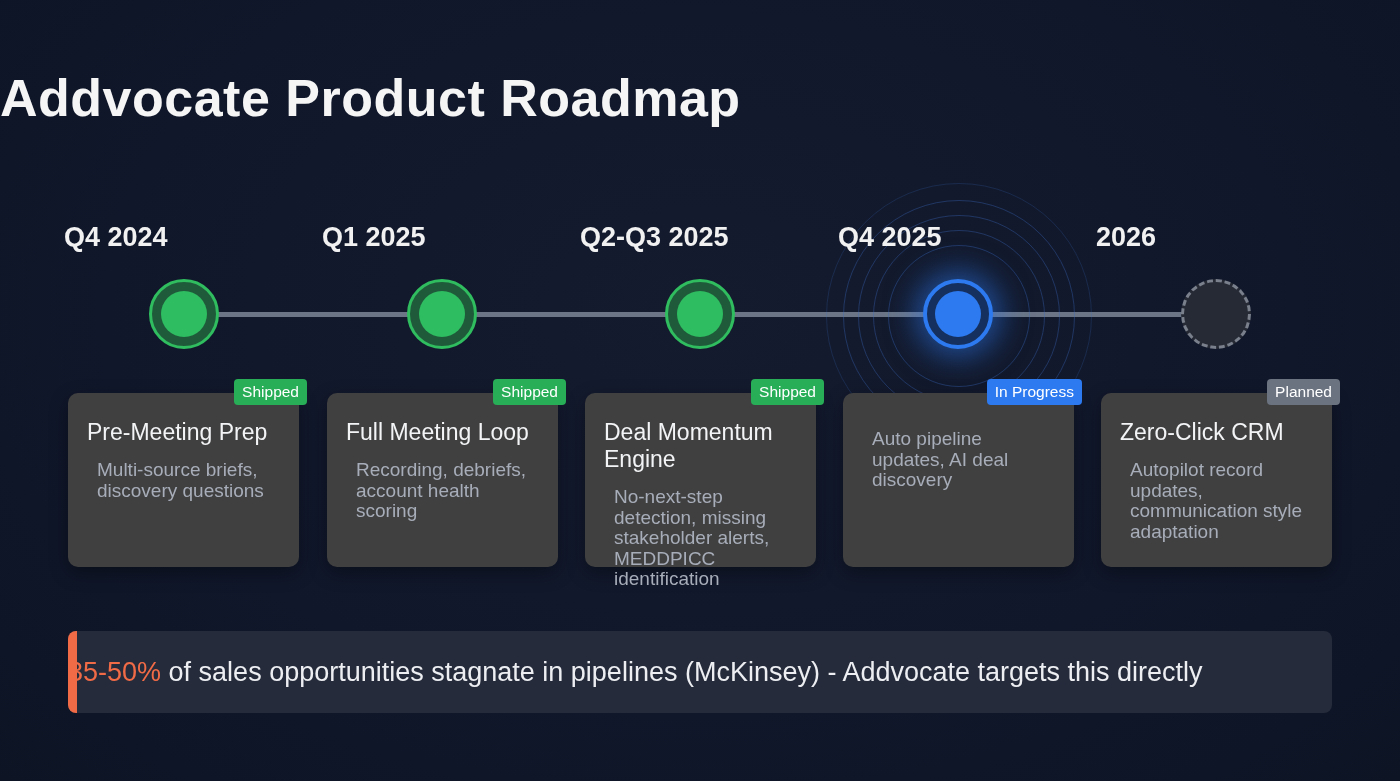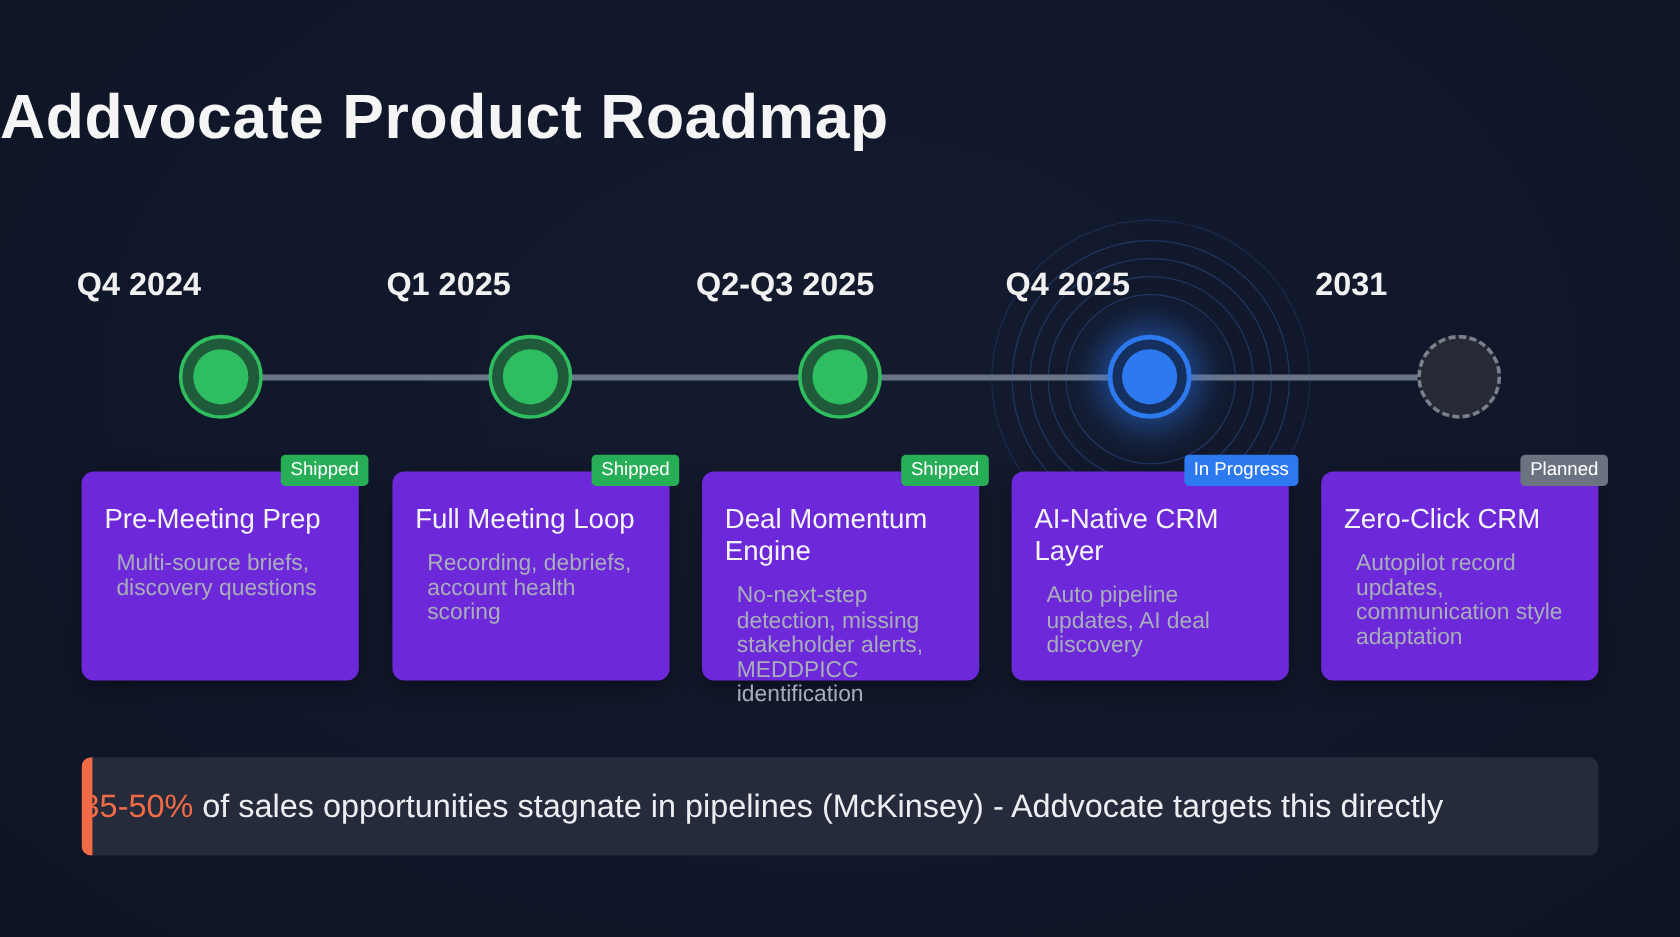--- a/index.html
+++ b/index.html
@@ -32,21 +32,21 @@
   .node.planned { background:#262a35; border:3px dashed #7a808c; }
   .node .core {
     position:absolute; left:50%; top:50%; width:46px; height:46px;
     margin:-23px 0 0 -23px; border-radius:50%;
   }
   .ring {
     position:absolute; border-radius:50%; border:1px solid rgba(60,110,200,0.35);
   }
   .card {
     position:absolute; top:393px; width:231px; height:174px; box-sizing:border-box;
-    background:#6d28d9; border-radius:10px; padding:26px 19px 12px 19px;
+    background:#404040; border-radius:10px; padding:26px 19px 12px 19px;
     box-shadow:0 6px 18px rgba(0,0,0,0.35);
   }
   .card h3 { margin:0 0 14px 0; font-size:23px; line-height:27px; font-weight:400; color:#f3f4f6; }
   .card p { margin:10px; font-size:19px; line-height:20.5px; color:#a7adb9; }
   .badge {
     position:absolute; top:-14px; right:-8px; padding:3px 8px; border-radius:4px;
     font-size:15.5px; color:#ffffff; line-height:20px;
   }
   .footer {
     position:absolute; left:68px; top:631px; width:1264px; height:82px;
@@ -101,25 +101,24 @@
   <h3>Deal Momentum Engine</h3>
   <p>No-next-step detection, missing stakeholder alerts, MEDDPICC identification</p>
 </div>
 
 <div class="quarter" style="left:958px">Q4 2025</div>
 <div class="node progress" style="left:958px">
     <div class="core"></div>
   </div>
 <div class="card" style="left:843px">
   <span class="badge" style="background:#2d7af0">In Progress</span>
-  <h3>AI-Native CRM Layer</h3>
   <p>Auto pipeline updates, AI deal discovery</p>
 </div>
 
-<div class="quarter" style="left:1216px">2031</div>
+<div class="quarter" style="left:1216px">2026</div>
 <div class="node planned" style="left:1216px"></div>
 <div class="card" style="left:1101px">
   <span class="badge" style="background:#6b7380">Planned</span>
   <h3>Zero-Click CRM</h3>
   <p>Autopilot record updates, communication style adaptation</p>
 </div>
 
 <div class="footer">
   <div class="accent"></div>
   <div class="text"><span class="hl">35-50%</span><span> of sales opportunities stagnate in pipelines (McKinsey) - Addvocate targets this directly</span></div>

